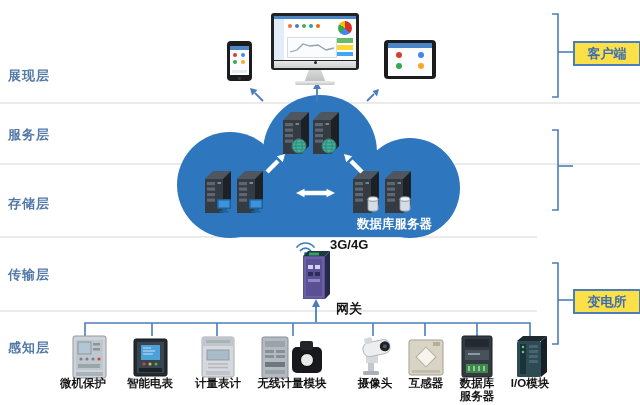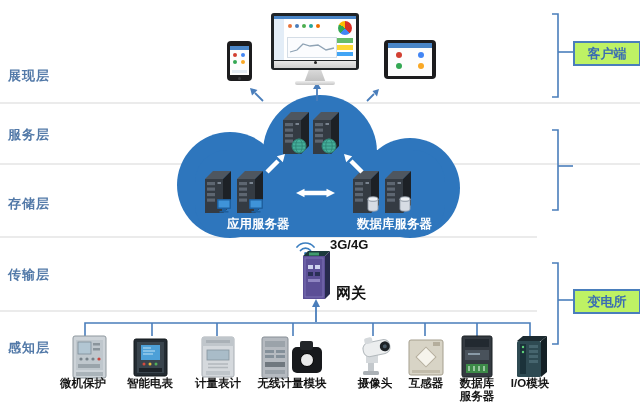--- a/index.html
+++ b/index.html
@@ -1,21 +1,21 @@
 <!DOCTYPE html>
 <html><head>
 <meta charset="utf-8">
 <style>
   html,body{margin:0;padding:0;background:#f4f4f4;}
   .canvas{position:relative;width:640px;height:405px;background:#ffffff;overflow:hidden;
           font-family:"Liberation Sans","DejaVu Sans",sans-serif;}
   .abs{position:absolute;}
   svg{display:block;}
   .layer-label{position:absolute;left:8px;font-size:13px;font-weight:bold;color:#5279a8;letter-spacing:1px;}
-  .group-box{position:absolute;left:573px;width:64px;height:21px;border:2px solid #4a7ebb;background:#bef264;
+  .group-box{position:absolute;left:573px;width:64px;height:21px;border:2px solid #4a7ebb;background:#fde047;
              display:flex;align-items:center;justify-content:center;font-size:13px;font-weight:bold;color:#3a6cb3;}
   .cloud-label{position:absolute;color:#fff;font-weight:bold;white-space:nowrap;}
   .black-label{position:absolute;color:#141414;font-weight:bold;white-space:nowrap;}
   .dev-label{position:absolute;top:377px;transform:translateX(-50%);font-size:11.5px;font-weight:bold;
              color:#141414;text-align:center;line-height:1.15;white-space:nowrap;}
   .dev-label.wrap{white-space:normal;width:42px;word-break:break-all;}
   
   .phone{position:absolute;left:227px;top:41px;width:25px;height:40px;background:#1c1c1e;border-radius:4px;}
   .phone .scr{position:absolute;left:3px;top:5px;right:3px;bottom:6px;background:#fdfdfd;overflow:hidden;}
   .phone .hd{height:4px;background:#4a86c8;}
@@ -256,25 +256,24 @@
 
   <div class="layer-label" style="top:67px">展现层</div>
   <div class="layer-label" style="top:126px">服务层</div>
   <div class="layer-label" style="top:195px">存储层</div>
   <div class="layer-label" style="top:266px">传输层</div>
   <div class="layer-label" style="top:339px">感知层</div>
 
   <div class="group-box" style="top:41px">客户端</div>
   <div class="group-box" style="top:289px">变电所</div>
 
-  <div class="cloud-label" style="left:227px;top:216px;font-size:12.5px">应用服务器</div>
   <div class="cloud-label" style="left:357px;top:216px;font-size:12.5px">数据库服务器</div>
 
   <div class="black-label" style="left:330px;top:237px;font-size:13px">3G/4G</div>
-  <div class="black-label" style="left:336px;top:284px;font-size:15px">网关</div>
+  <div class="black-label" style="left:336px;top:300px;font-size:13px">网关</div>
 
   <div class="phone">
     <div class="scr">
       <div class="hd"></div>
       <span class="dot" style="left:3px;top:7px;width:4px;height:4px;background:#d23f31"></span>
       <span class="dot" style="left:11px;top:7px;width:4px;height:4px;background:#4285f4"></span>
       <span class="dot" style="left:3px;top:14px;width:4px;height:4px;background:#34a853"></span>
       <span class="dot" style="left:11px;top:14px;width:4px;height:4px;background:#f9a825"></span>
       <div style="position:absolute;left:2px;right:2px;bottom:2px;height:3px;background:#e4ecf4"></div>
     </div>

